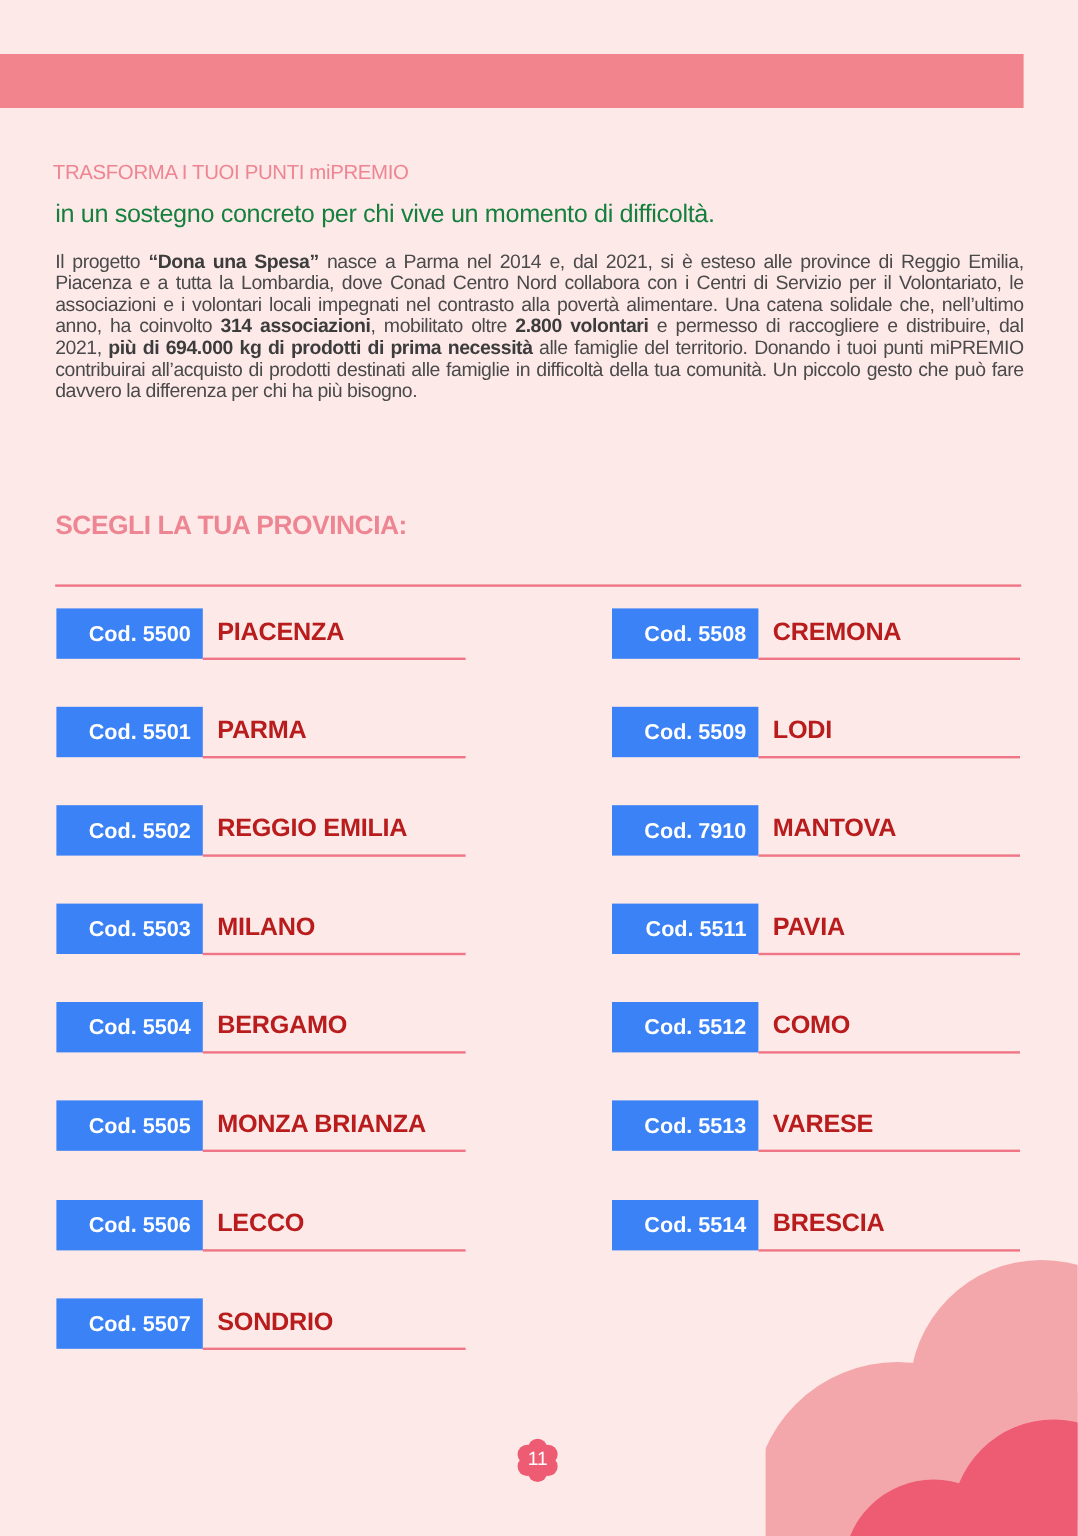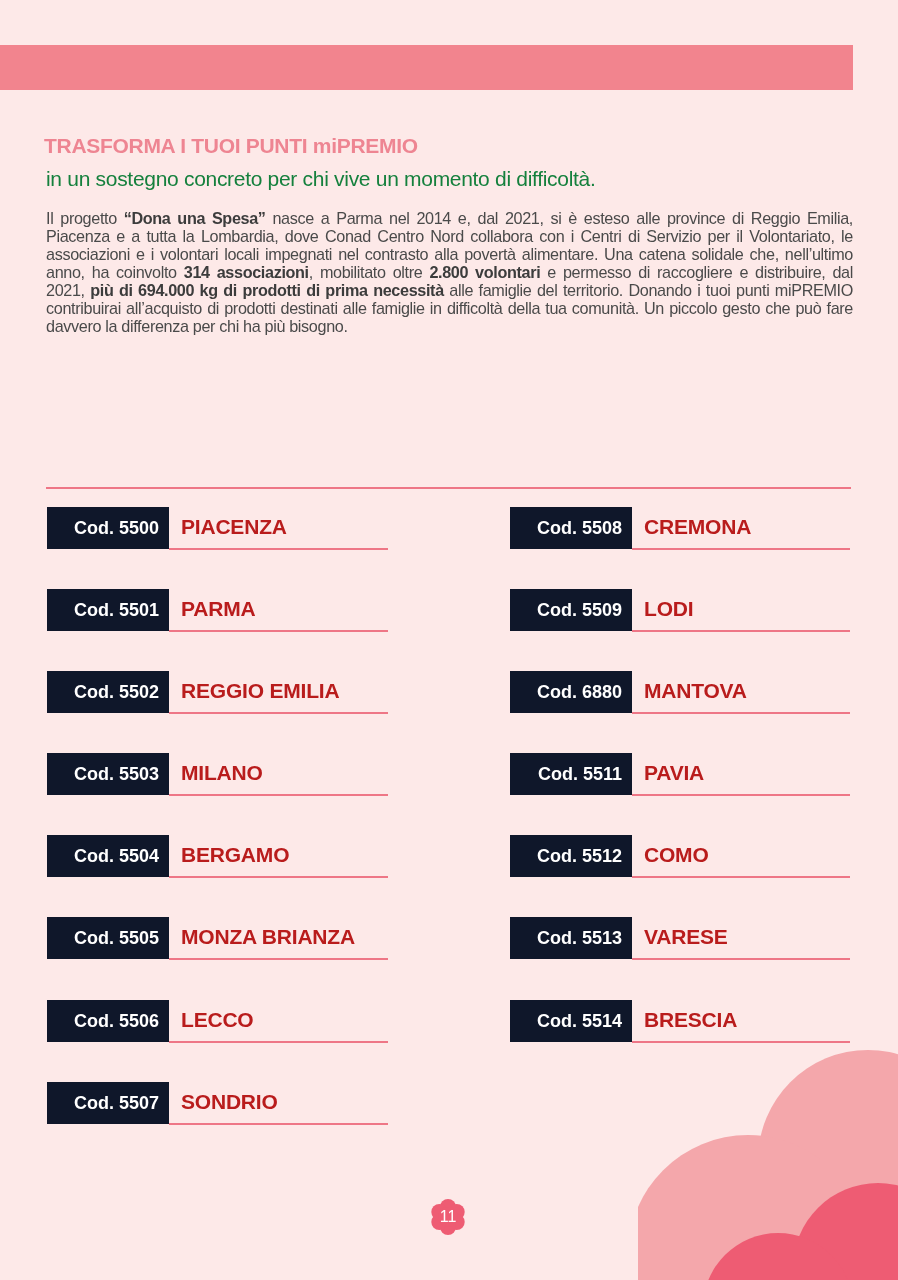--- a/index.html
+++ b/index.html
@@ -10,21 +10,21 @@
     background: #fde9e8;
     font-family: "Liberation Sans", "DejaVu Sans", sans-serif;
   }
   .top-bar {
     position: absolute; left: 0; top: 45px;
     width: 853px; height: 45px;
     background: #f2848e;
   }
   .heading1 {
     position: absolute; left: 44px; top: 134px;
-    font-size: 21px; font-weight: bold; color: #ee8592;
+    font-size: 17px; font-weight: normal; color: #ee8592;
     letter-spacing: -0.3px;
   }
   .heading2 {
     position: absolute; left: 46px; top: 167px;
     font-size: 21px; font-weight: normal; color: #15803d;
     letter-spacing: -0.3px;
   }
   .body-text {
     position: absolute; left: 46px; top: 209px;
     width: 807px;
@@ -44,21 +44,21 @@
     position: absolute; left: 46px; top: 487px;
     width: 805px; height: 2px;
     background: #ee7686;
   }
   .entry {
     position: absolute; height: 43px;
   }
   .entry .code {
     position: absolute; left: 0; top: 0;
     width: 122px; height: 42px;
-    background: #0f172a;
+    background: #3b82f6;
     color: #ffffff;
     font-weight: bold; font-size: 18px;
     text-align: right; padding-right: 10px;
     line-height: 42px;
   }
   .entry .name {
     position: absolute; left: 134px; top: 8px;
     color: #b91c1c;
     font-weight: bold; font-size: 21px;
     letter-spacing: -0.2px;
@@ -88,20 +88,21 @@
 <body>
 
 <div class="top-bar"></div>
 
 <div class="heading1">TRASFORMA I TUOI PUNTI miPREMIO</div>
 <div class="heading2">in un sostegno concreto per chi vive un momento di difficoltà.</div>
 
 <p class="body-text"><span>Il progetto </span><b>“Dona una Spesa”</b><span> nasce a Parma nel 2014 e, dal 2021, si è esteso alle province di Reggio Emilia, Piacenza e a tutta la Lombardia, dove Conad Centro Nord collabora con i Centri di Servizio per il Volontariato, le associazioni e i volontari locali impegnati nel contrasto alla povertà alimentare. Una catena solidale che, nell’ultimo anno, ha coinvolto </span><b>314 associazioni</b><span>, mobilitato oltre </span><b>2.800 volontari</b><span> e permesso di raccogliere e distribuire, dal 2021, </span><b>più di 694.000 kg di prodotti di prima necessità</b><span> alle famiglie del territorio. Donando i tuoi punti miPREMIO contribuirai all’acquisto di prodotti destinati alle famiglie in difficoltà della tua comunità. Un piccolo gesto che può fare davvero la differenza per chi ha più bisogno.</span></p>
 
 <div class="section-title">
+  <div>SCEGLI LA TUA PROVINCIA:</div>
 </div>
 <div class="section-rule"></div>
 
 <div class="entry col-left" style="top:507px">
   <div class="code">Cod. 5500</div>
   <div class="name">PIACENZA</div>
   <div class="rule"></div>
 </div>
 <div class="entry col-left" style="top:589px">
   <div class="code">Cod. 5501</div>
@@ -143,21 +144,21 @@
   <div class="code">Cod. 5508</div>
   <div class="name">CREMONA</div>
   <div class="rule"></div>
 </div>
 <div class="entry col-right" style="top:589px">
   <div class="code">Cod. 5509</div>
   <div class="name">LODI</div>
   <div class="rule"></div>
 </div>
 <div class="entry col-right" style="top:671px">
-  <div class="code">Cod. 6880</div>
+  <div class="code">Cod. 7910</div>
   <div class="name">MANTOVA</div>
   <div class="rule"></div>
 </div>
 <div class="entry col-right" style="top:753px">
   <div class="code">Cod. 5511</div>
   <div class="name">PAVIA</div>
   <div class="rule"></div>
 </div>
 <div class="entry col-right" style="top:835px">
   <div class="code">Cod. 5512</div>

